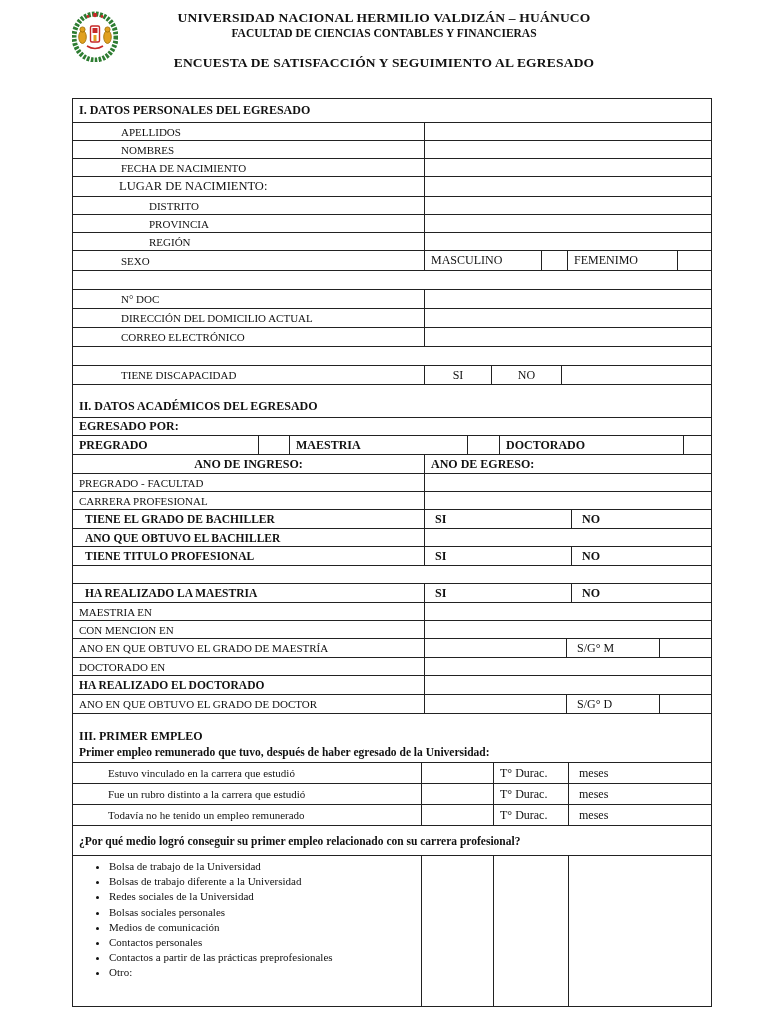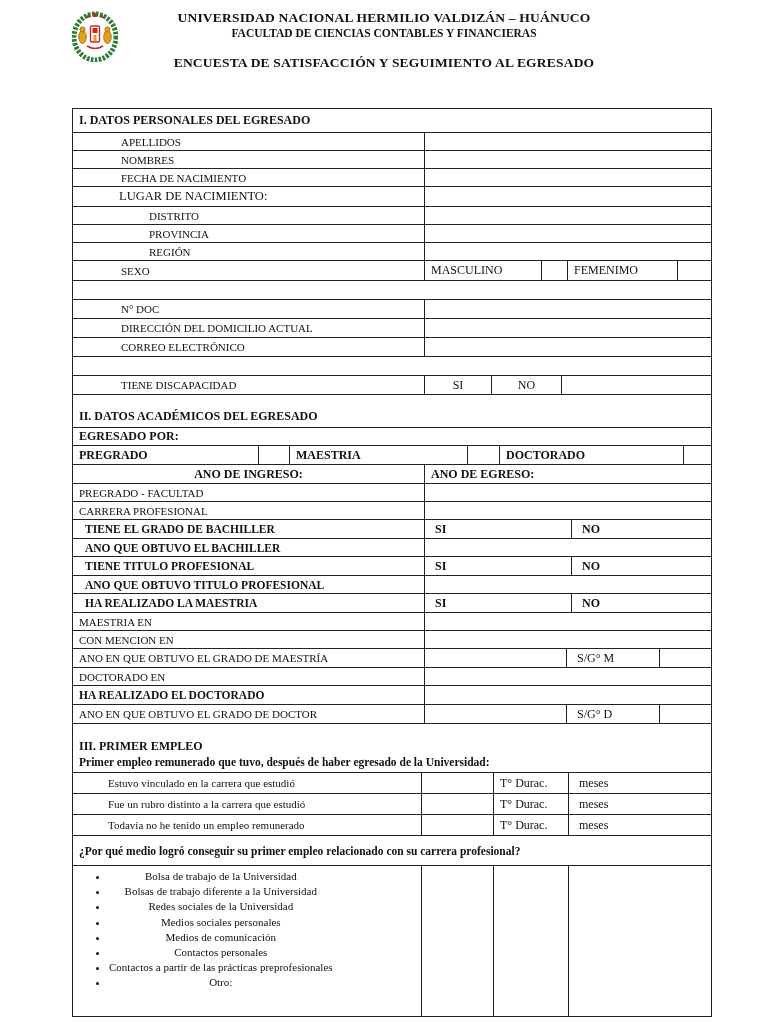--- a/index.html
+++ b/index.html
@@ -12,28 +12,28 @@
     overflow:hidden;
   }
   
   .hdr{position:absolute;top:10px;left:0;width:768px;text-align:center;}
   .hdr .uni{font-size:13.5px;font-weight:bold;letter-spacing:.2px;}
   .hdr .fac{font-size:11.5px;font-weight:bold;margin-top:1px;}
   .hdr .title{font-size:13.5px;font-weight:bold;margin-top:16px;letter-spacing:.2px;}
   .logo{position:absolute;top:10px;left:72px;width:46px;height:52px;}
   
   .box{
-    position:absolute;left:72px;top:108px;width:640px;
+    position:absolute;left:72px;top:98px;width:640px;
     border:1.4px solid #222;
     box-sizing:border-box;
     font-size:11px;
   }
   .row{display:flex;border-bottom:1px solid #222;box-sizing:border-box;align-items:stretch;}
   .row.noline{border-bottom:none;}
-  .row:last-child{border-bottom:none;text-align:center;}
+  .row:last-child{border-bottom:none;}
   .cell{box-sizing:border-box;display:flex;align-items:center;overflow:hidden;white-space:nowrap;}
   .cell + .cell{border-left:1px solid #222;}
   
   .h11{height:11px;} .h18{height:18px;} .h19{height:19px;} .h20{height:20px;}
   .h21{height:21px;} .h22{height:22px;} .h24{height:24px;} .h38{height:38px;}
   .h30{height:30px;} .h150{height:150px;}
   
   .w-full{flex:1 1 auto;}
   .wL{width:351px;flex:none;}          
   .wR{flex:1 1 auto;}                  
@@ -197,21 +197,20 @@
     <div class="row h18">
       <div class="cell wL pl12 b fs115">ANO QUE OBTUVO EL BACHILLER</div>
       <div class="cell wR"></div>
     </div>
     <div class="row h19">
       <div class="cell wL pl12 b fs115">TIENE TITULO PROFESIONAL</div>
       <div class="cell siCol pl10 b fs12">SI</div>
       <div class="cell wR pl10 b fs12">NO</div>
     </div>
     <div class="row h18">
-      <div class="cell wL pl12 b fs115">ANO QUE OBTUVO TITULO PROFESIONAL</div>
       <div class="cell wR"></div>
     </div>
     <div class="row h19">
       <div class="cell wL pl12 b fs115">HA REALIZADO LA MAESTRIA</div>
       <div class="cell siCol pl10 b fs12">SI</div>
       <div class="cell wR pl10 b fs12">NO</div>
     </div>
     <div class="row h18">
       <div class="cell wL pl6">MAESTRIA EN</div>
       <div class="cell wR"></div>
@@ -274,21 +273,21 @@
     <div class="row h30">
       <div class="cell w-full qst">¿Por qué medio logró conseguir su primer empleo relacionado con su carrera profesional?</div>
     </div>
 
     <div class="row h150">
       <div class="cell jobL optcell">
         <ul class="opts">
           <li>Bolsa de trabajo de la Universidad</li>
           <li>Bolsas de trabajo diferente a la Universidad</li>
           <li>Redes sociales de la Universidad</li>
-          <li>Medios sociales personales</li>
+          <li>Bolsas sociales personales</li>
           <li>Medios de comunicación</li>
           <li>Contactos personales</li>
           <li>Contactos a partir de las prácticas preprofesionales</li>
           <li>Otro:</li>
         </ul>
       </div>
       <div class="cell jobB"></div>
       <div class="cell jobT"></div>
       <div class="cell wR"></div>
     </div>

